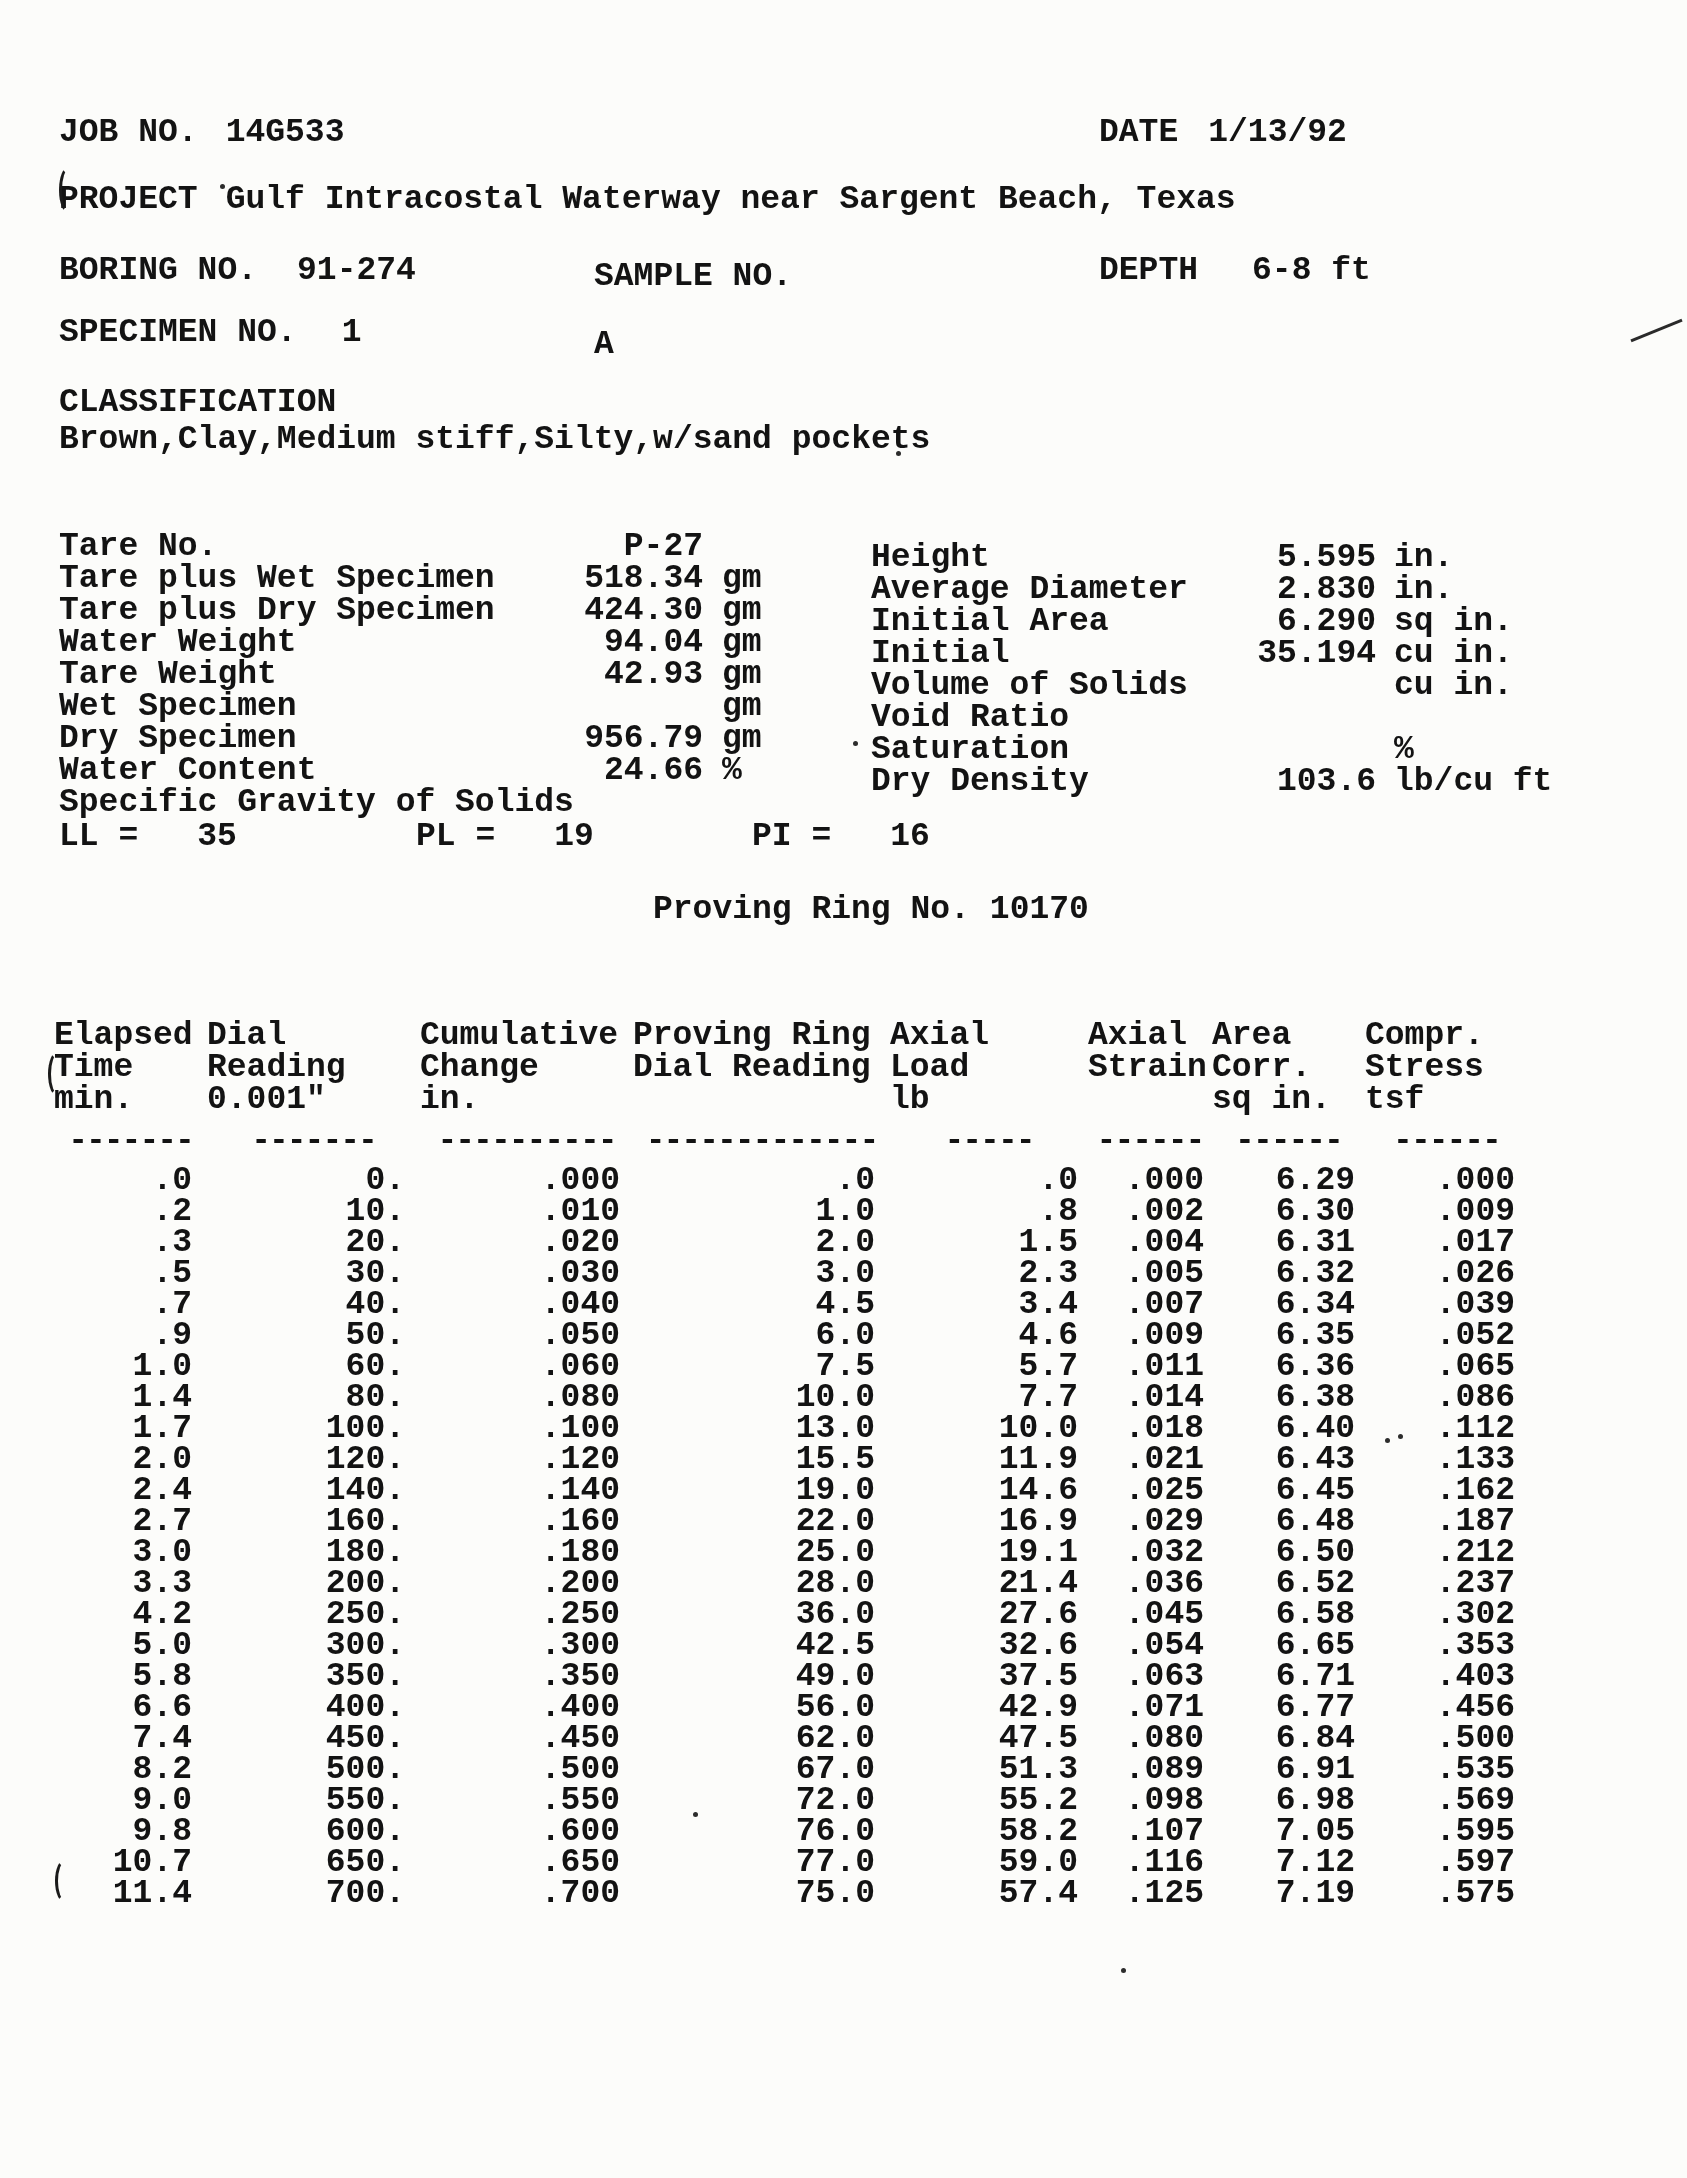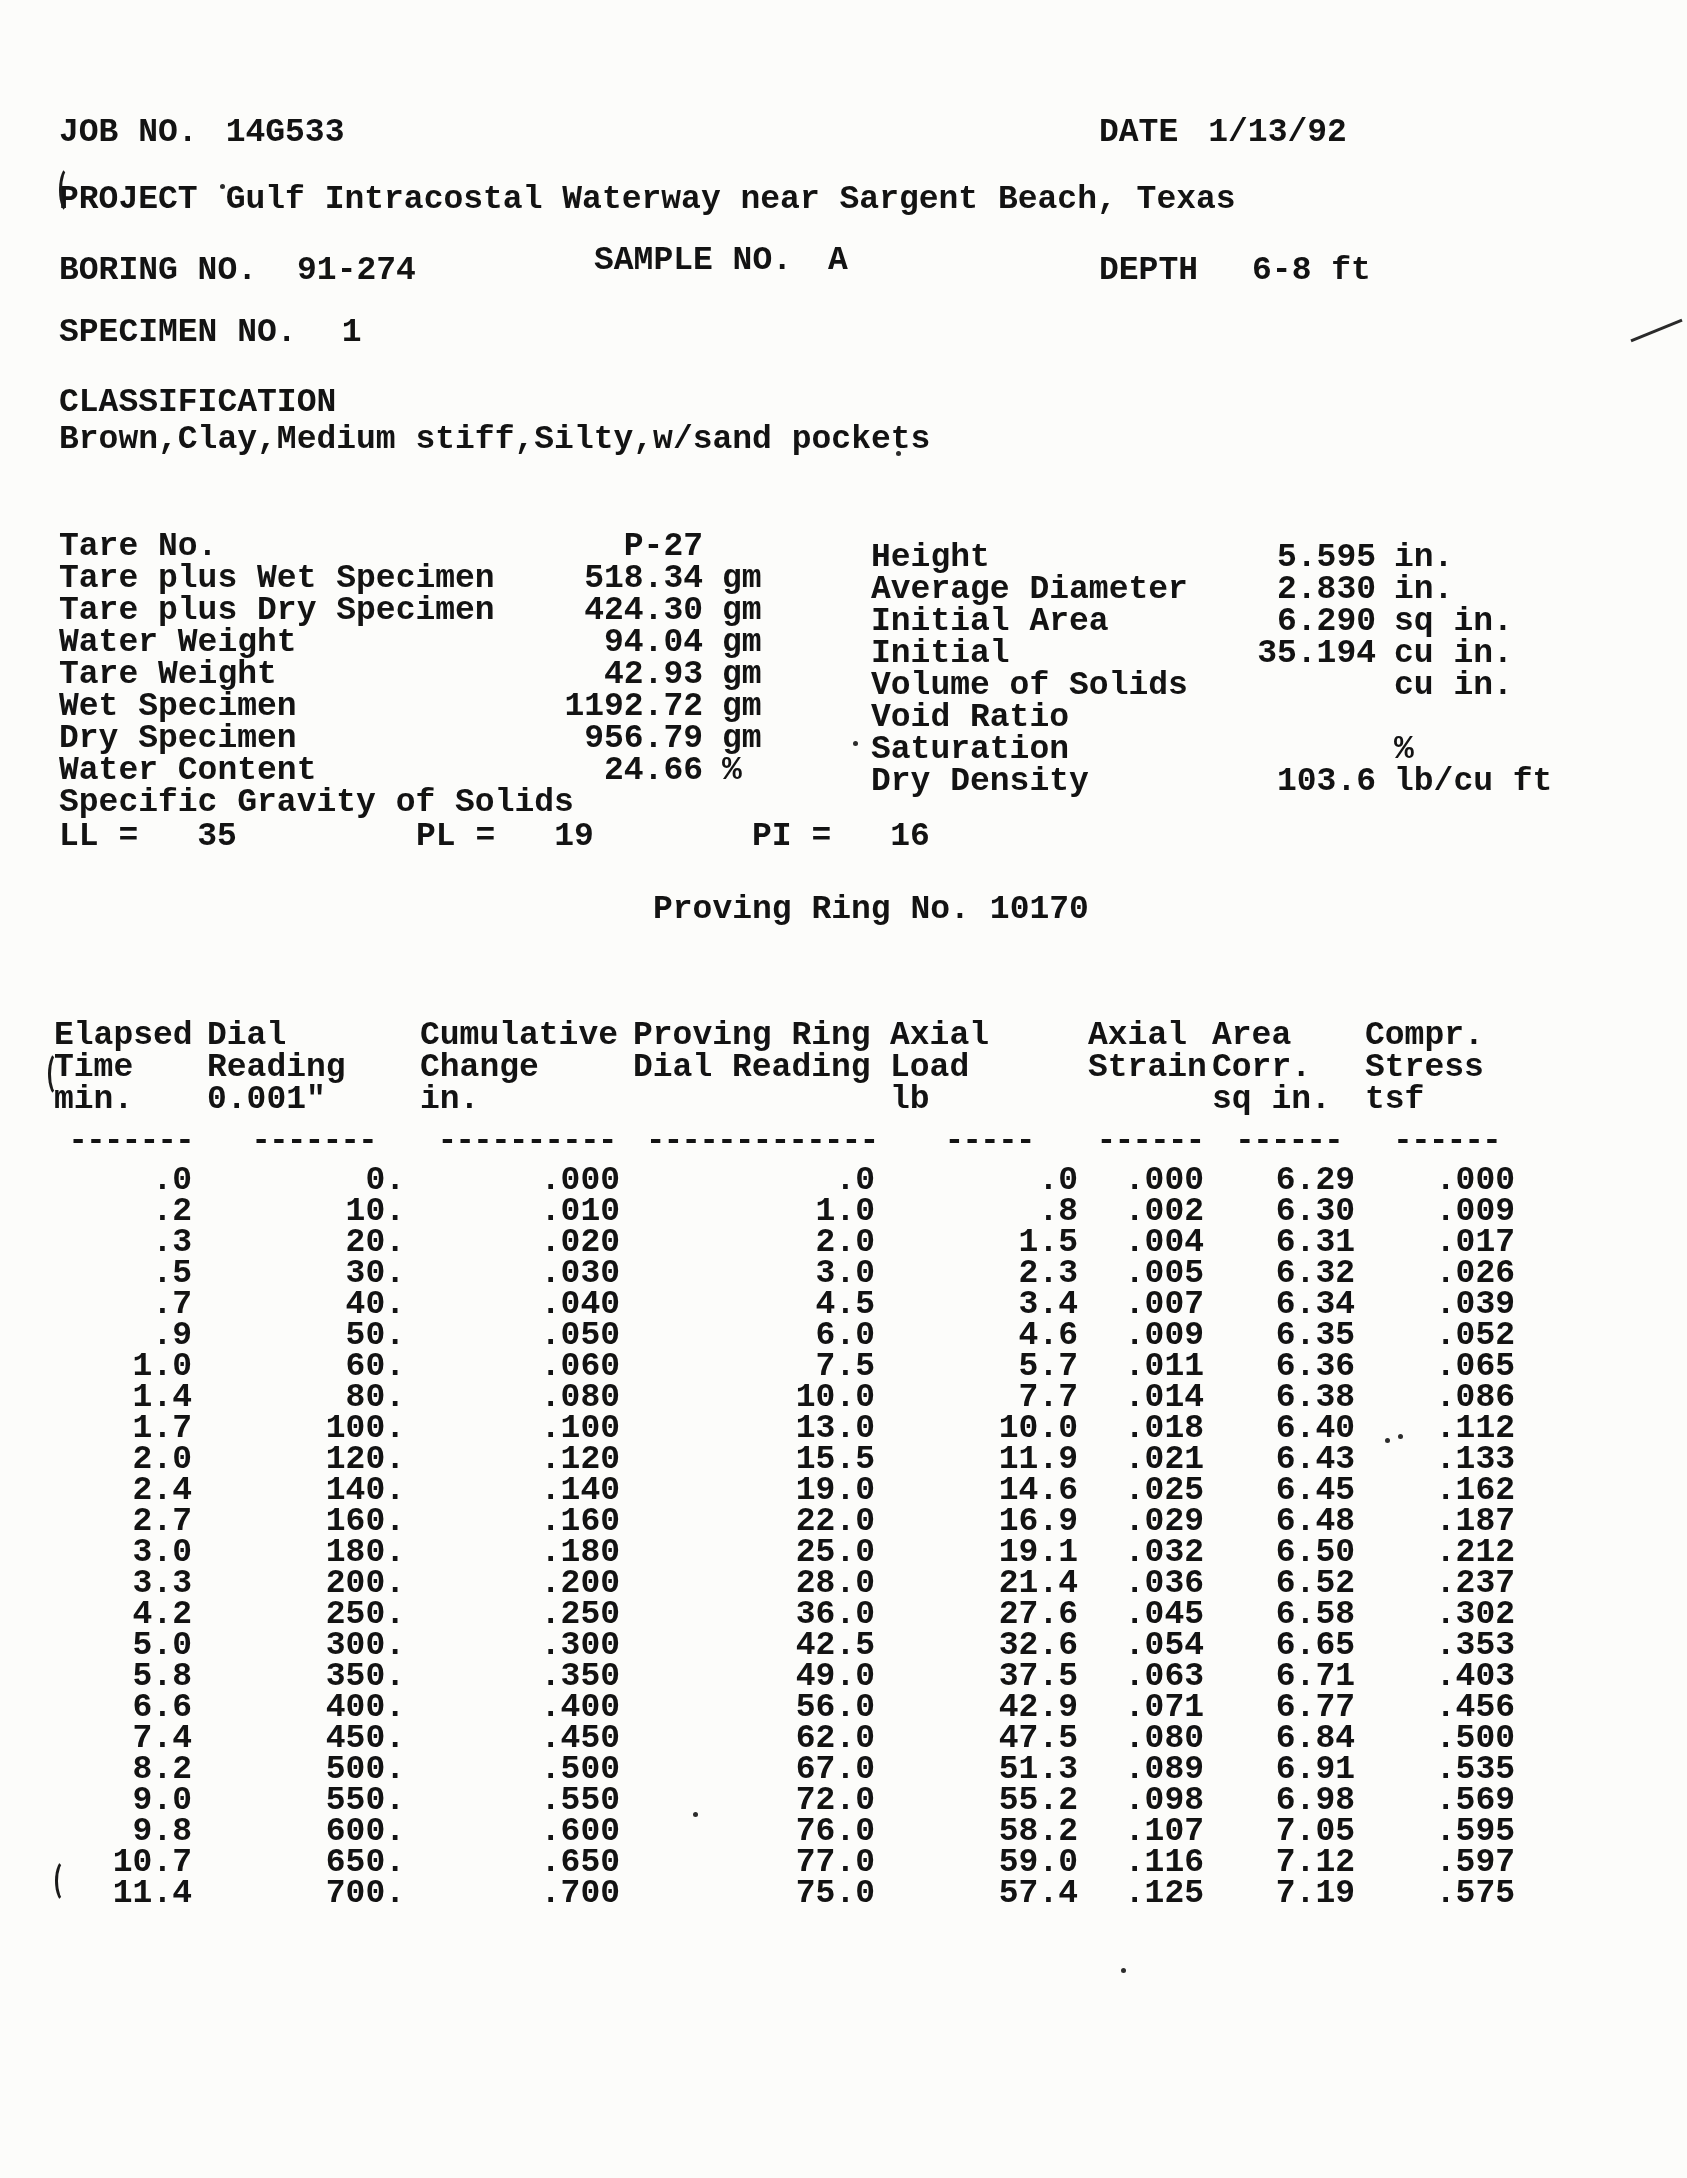--- a/index.html
+++ b/index.html
@@ -67,21 +67,21 @@
 
   <div class="abs group g28" style="left:59px;top:184px;">
     <span>PROJECT</span>
     <span>Gulf Intracostal Waterway near Sargent Beach, Texas</span>
   </div>
 
   <div class="abs group g40" style="left:59px;top:255px;">
     <span>BORING NO.</span>
     <span>91-274</span>
   </div>
-  <div class="abs group g36" style="left:594px;top:245px;">
+  <div class="abs group g36" style="left:594px;top:261px;flex-direction:column;">
     <span>SAMPLE NO.</span>
     <span>A</span>
   </div>
   <div class="abs group g55" style="left:1099px;top:255px;">
     <span>DEPTH</span>
     <span>6-8 ft</span>
   </div>
 
   <div class="abs group g45" style="left:59px;top:317px;">
     <span>SPECIMEN NO.</span>
@@ -118,21 +118,20 @@
       </div>
 
       <div class="prop-row">
         <span class="p-lbl">Tare Weight</span>
         <span class="p-val">42.93</span>
         <span class="p-unit">gm</span>
       </div>
 
       <div class="prop-row">
         <span class="p-lbl">Wet Specimen</span>
-        <span class="p-val">1192.72</span>
         <span class="p-unit">gm</span>
       </div>
 
       <div class="prop-row">
         <span class="p-lbl">Dry Specimen</span>
         <span class="p-val">956.79</span>
         <span class="p-unit">gm</span>
       </div>
 
       <div class="prop-row">

